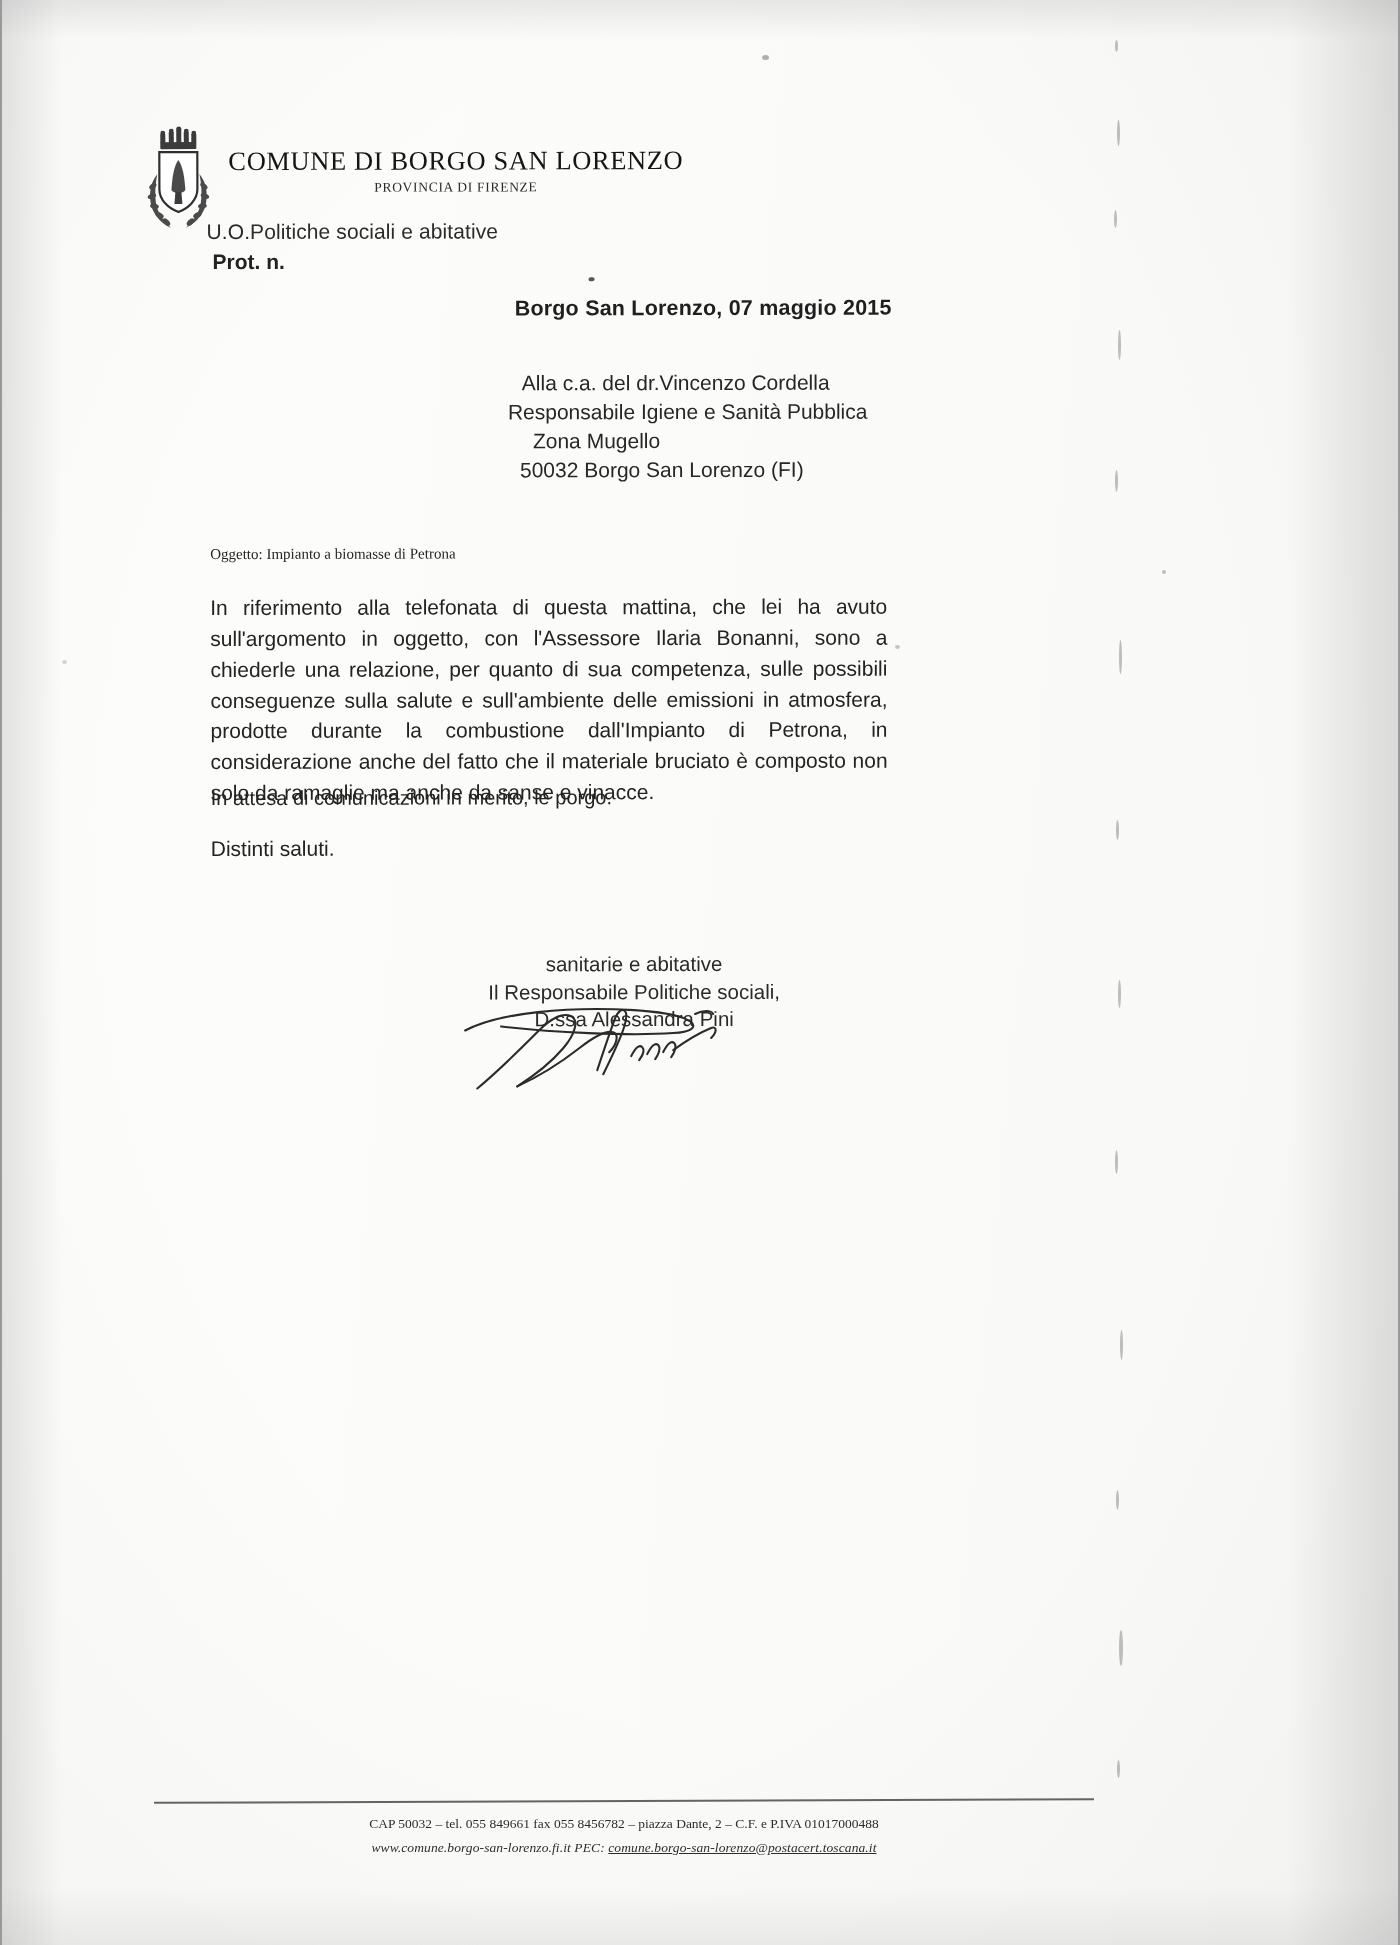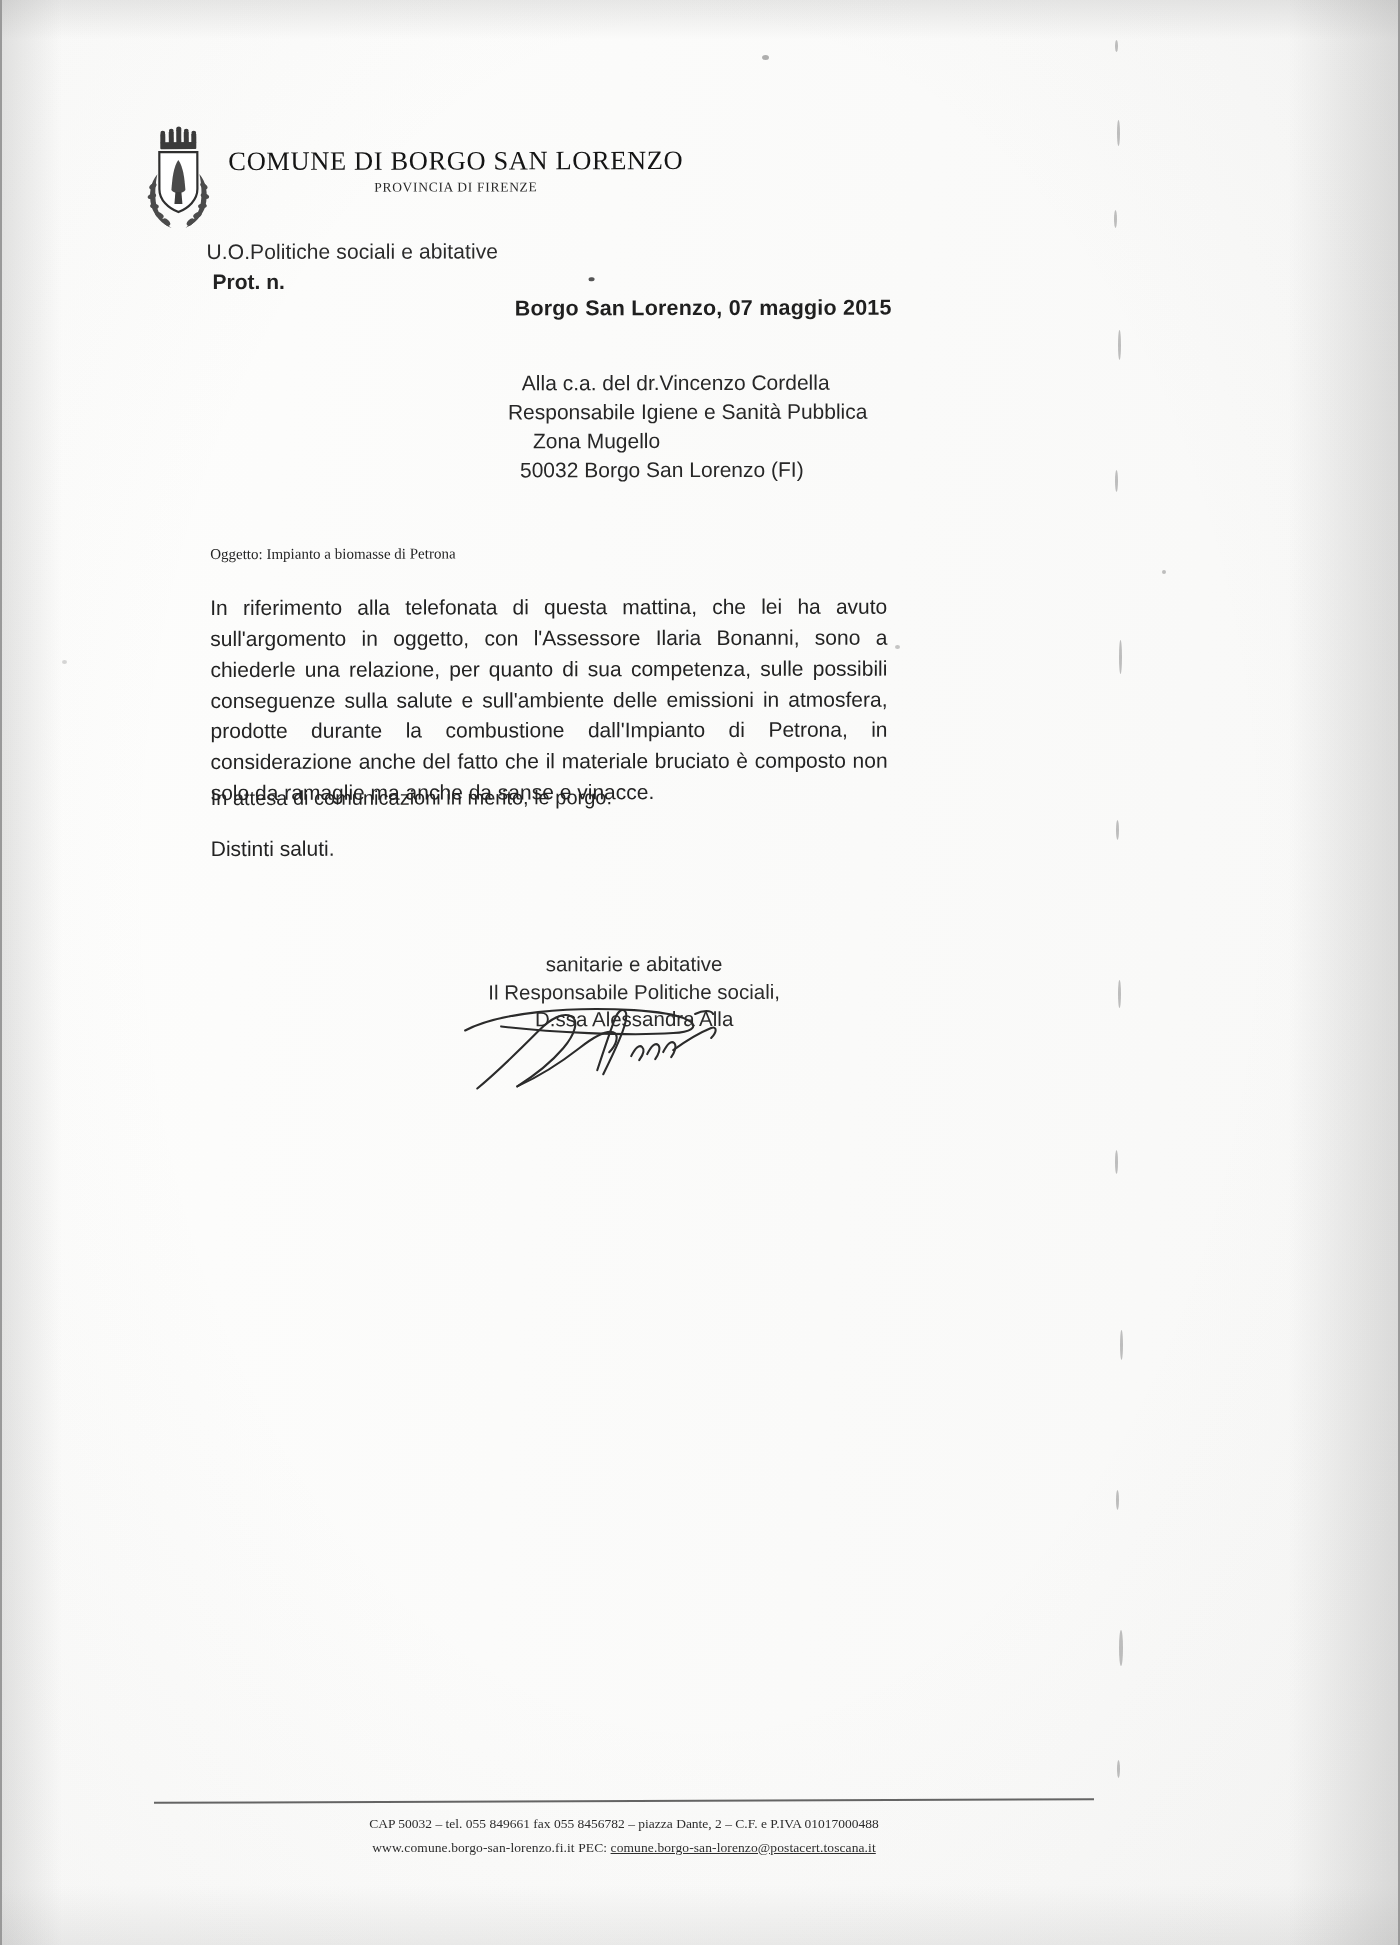--- a/index.html
+++ b/index.html
@@ -82,21 +82,21 @@
     color: #2a2a2a;
     text-align: center;
     margin-top: 5px;
     white-space: nowrap;
   }
 
   
   .office-block {
     position: absolute;
     left: 204px;
-    top: 236px;
+    top: 216px;
     line-height: 1.42;
   }
   .office-unit {
     font-size: 21px;
     letter-spacing: .1px;
     color: #2b2b2b;
   }
   .office-prot {
     font-size: 21px;
     font-weight: bold;
@@ -216,21 +216,21 @@
     position: absolute;
     left: 152px;
     top: 1812px;
     width: 940px;
     text-align: center;
     font-family: "Liberation Serif", serif;
     font-size: 13.5px;
     line-height: 1.75;
     color: #2d2d2d;
   }
-  .footer .l2 { letter-spacing: .1px; }
+  .footer .l2 { letter-spacing: .1px; font-style: italic; }
   .footer .mail,
   .footer .site {
     text-decoration: underline;
   }
   .footer .site { text-decoration: none; }
 
   
   .skew {
     transform: rotate(-0.12deg);
     transform-origin: 50% 50%;
@@ -330,21 +330,21 @@
 
     <div class="body-para">In riferimento alla telefonata di questa mattina, che lei ha avuto sull'argomento in oggetto, con l'Assessore Ilaria Bonanni, sono a chiederle una relazione, per quanto di sua competenza, sulle possibili conseguenze sulla salute e sull'ambiente delle emissioni in atmosfera, prodotte durante la combustione dall'Impianto di Petrona, in considerazione anche del fatto che il materiale bruciato è composto non solo da ramaglie ma anche da sanse e vinacce.</div>
 
     <div class="closing-1">In attesa di comunicazioni in merito, le porgo.</div>
 
     <div class="closing-2">Distinti saluti.</div>
 
     <div class="sign-block">
       <div>sanitarie e abitative</div>
       <div>Il Responsabile Politiche sociali,</div>
-      <div class="sign-name">D.ssa Alessandra Alla</div>
+      <div class="sign-name">D.ssa Alessandra Pini</div>
     </div>
 
     <svg class="signature-svg" viewBox="0 0 290 110" aria-hidden="true">
       <g fill="none" stroke="#2b2b2b" stroke-width="2.1" stroke-linecap="round" stroke-linejoin="round">
 
         <path d="M6 40 C40 22 110 16 175 20 C205 22 224 26 232 32 C238 37 232 42 214 43 C170 46 90 42 42 36"></path>
 
         <path d="M18 98 C40 80 62 58 80 40 C92 28 104 22 112 26 C120 30 116 44 104 58 C92 72 74 86 58 96"></path>
         <path d="M58 96 C80 86 102 72 120 58 C134 47 146 40 154 42 C160 44 158 54 150 62"></path>
 

